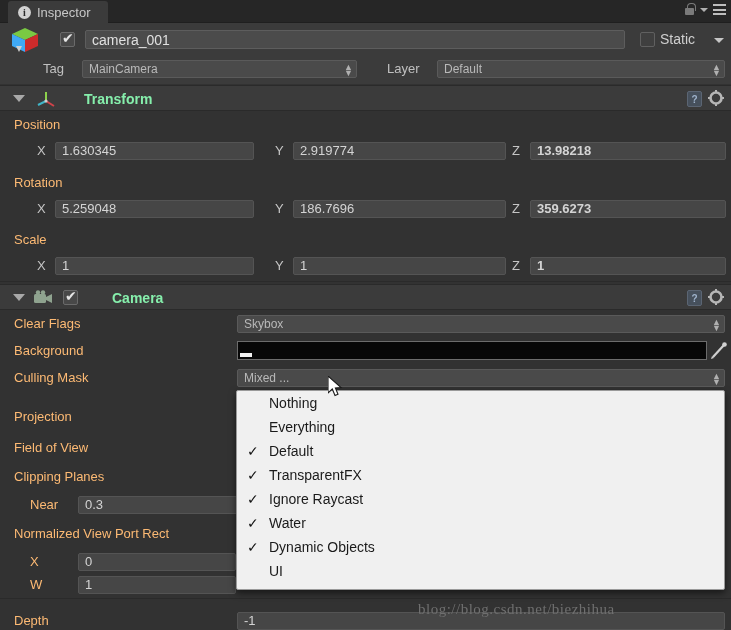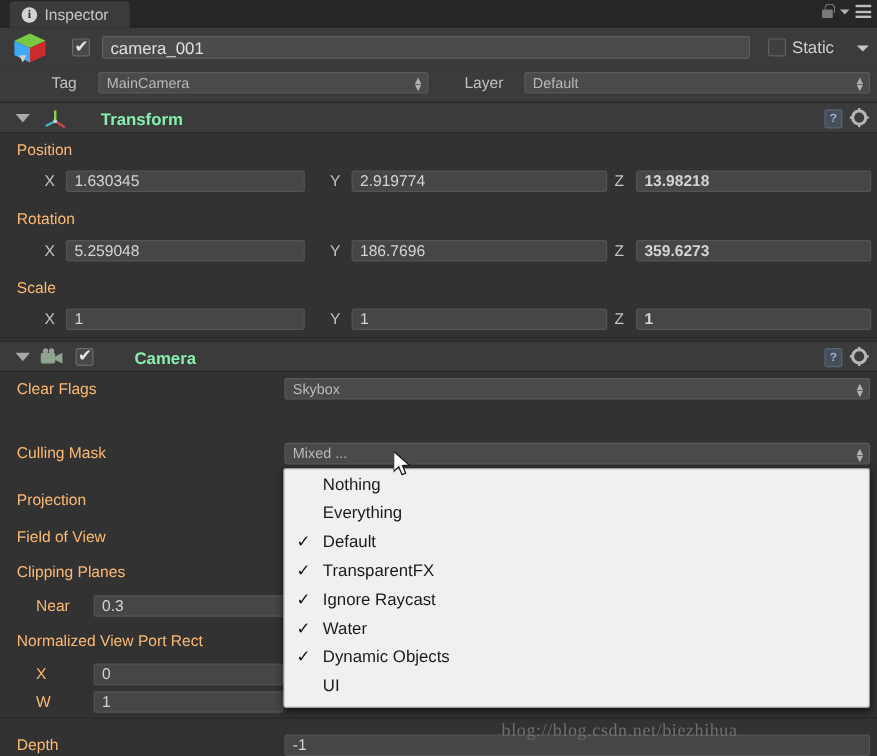--- a/index.html
+++ b/index.html
@@ -317,20 +317,31 @@
   </div>
 
   <div class="row" style="top:311px;">
     <span class="rowlabel" style="left:14px;">Clear Flags</span>
     <div class="popup wide-popup" style="top:4px;">
       <span>Skybox</span>
       <span class="updown">▲<br>▼</span>
     </div>
   </div>
 
+  <div class="row" style="top:338px;">
+    <span class="rowlabel" style="left:14px;">Background</span>
+    <div class="colorField">
+      <span class="alpha"></span>
+    </div>
+    <svg class="eyedropper" viewBox="0 0 18 19">
+      <line x1="3" y1="16" x2="14" y2="4" stroke="#d0d0d0" stroke-width="2.2"></line>
+      <polygon points="1,18 4,17 2,15" fill="#d0d0d0"></polygon>
+      <circle cx="14.5" cy="3.5" r="2.3" fill="#d0d0d0"></circle>
+    </svg>
+  </div>
 
   <div class="row" style="top:365px;padding-left:44px;">
     <span class="rowlabel" style="left:14px;">Culling Mask</span>
     <div class="popup wide-popup" style="top:4px;">
       <span>Mixed ...</span>
       <span class="updown">▲<br>▼</span>
     </div>
   </div>
 
   <div class="row" style="top:404px;">

